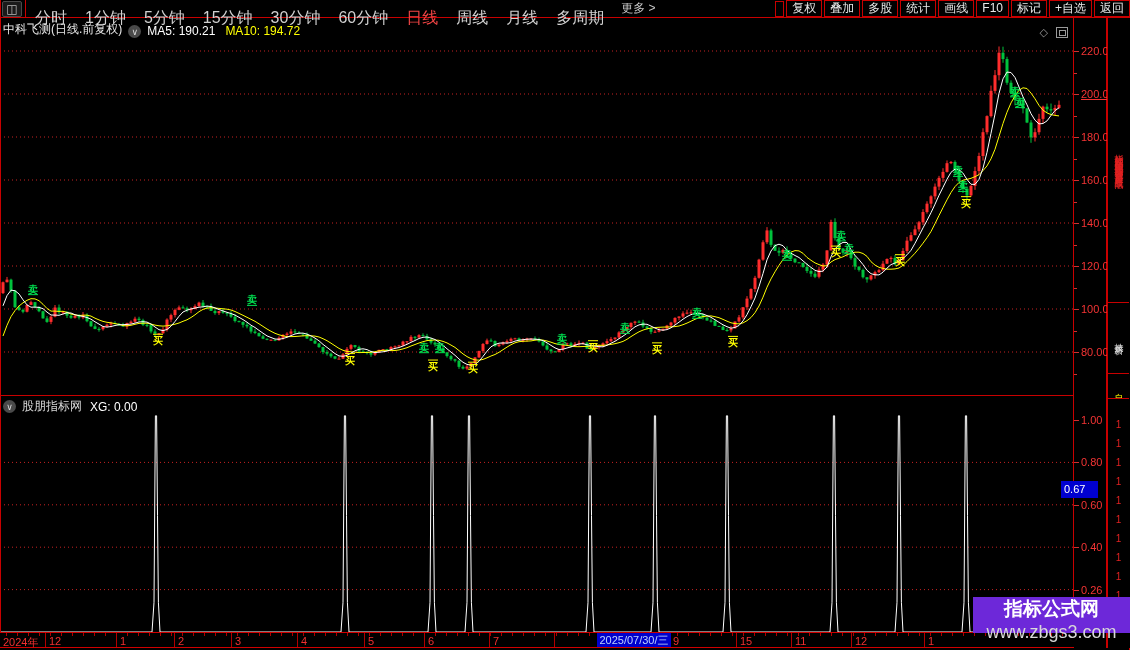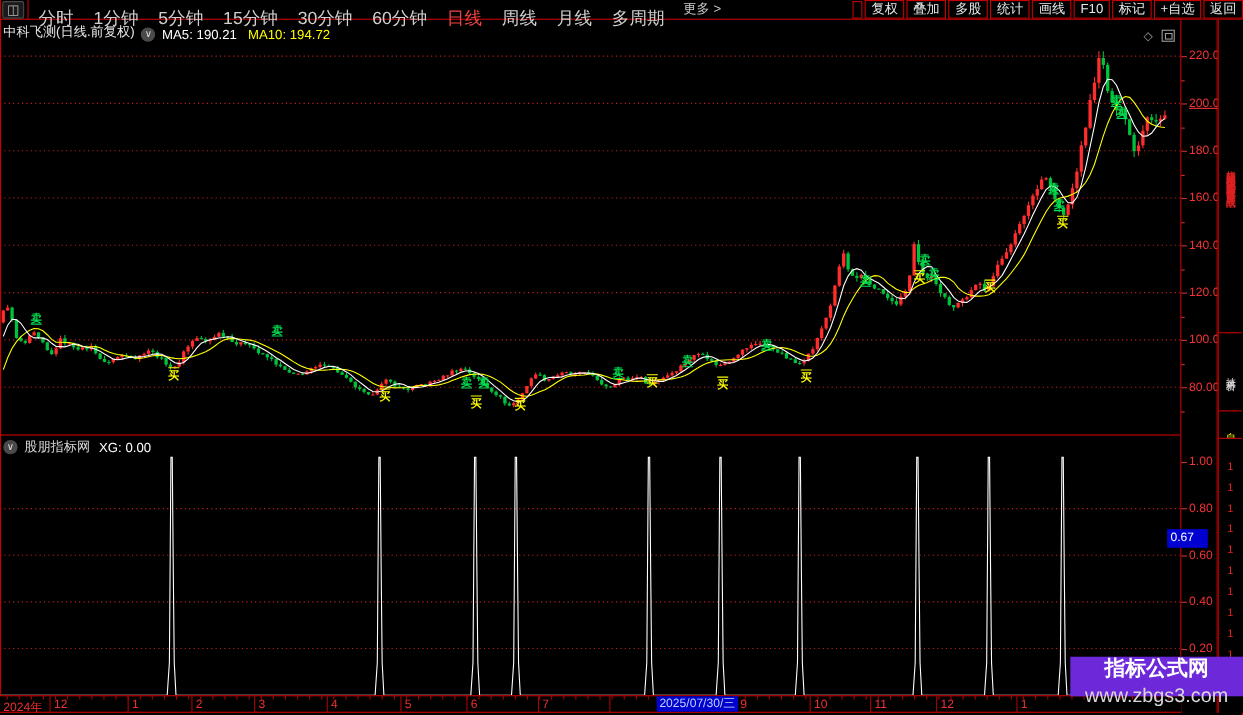--- a/index.html
+++ b/index.html
@@ -752,21 +752,21 @@
       <div class="ax-tick minor" style="top: 312.5px;"></div>
       <div class="ax-tick minor" style="top: 355.5px;"></div>
       <div class="ax-label" style="top: 396px;">1.00</div>
       <div class="ax-tick" style="top: 402px;"></div>
       <div class="ax-label" style="top: 438.4px;">0.80</div>
       <div class="ax-tick" style="top: 444.4px;"></div>
       <div class="ax-label" style="top: 480.8px;">0.60</div>
       <div class="ax-tick" style="top: 486.8px;"></div>
       <div class="ax-label" style="top: 523.2px;">0.40</div>
       <div class="ax-tick" style="top: 529.2px;"></div>
-      <div class="ax-label" style="top: 565.6px;">0.20</div>
+      <div class="ax-label" style="top: 565.6px;">0.26</div>
       <div class="ax-tick" style="top: 571.6px;"></div>
     </div>
   <div id="val-tag">0.67</div>
 
   <div id="date-axis">
     <div id="d-hl">2025/07/30/三</div>
   <div class="d-mini" style="left: 6px;"></div>
       <div class="d-mini" style="left: 17px;"></div>
       <div class="d-mini" style="left: 28px;"></div>
       <div class="d-mini" style="left: 39px;"></div>
@@ -880,21 +880,21 @@
       <div class="d-label" style="left: 3px; text-align: center;">2024年</div>
       <div class="d-label" style="left: 49px;">12</div>
       <div class="d-label" style="left: 120px;">1</div>
       <div class="d-label" style="left: 178px;">2</div>
       <div class="d-label" style="left: 235px;">3</div>
       <div class="d-label" style="left: 301px;">4</div>
       <div class="d-label" style="left: 368px;">5</div>
       <div class="d-label" style="left: 428px;">6</div>
       <div class="d-label" style="left: 493px;">7</div>
       <div class="d-label" style="left: 673px;">9</div>
-      <div class="d-label" style="left: 740px;">10</div>
+      <div class="d-label" style="left: 740px;">15</div>
       <div class="d-label" style="left: 795px;">11</div>
       <div class="d-label" style="left: 855px;">12</div>
       <div class="d-label" style="left: 928px;">1</div>
     </div>
 
   <div id="right-strip">
       <div class="strip-sec b1" style="color: rgb(226, 34, 34);">指标公式网精选短线主图选股指标公式大全每日更新牛股战法</div>
       <div class="strip-sec b2" style="color: rgb(216, 216, 216);">技术分析</div>
       <div class="strip-sec b3" style="color: rgb(255, 255, 0);">自</div>
       <div class="strip-sec b4" style="color: rgb(226, 34, 34);">1111111111</div>

